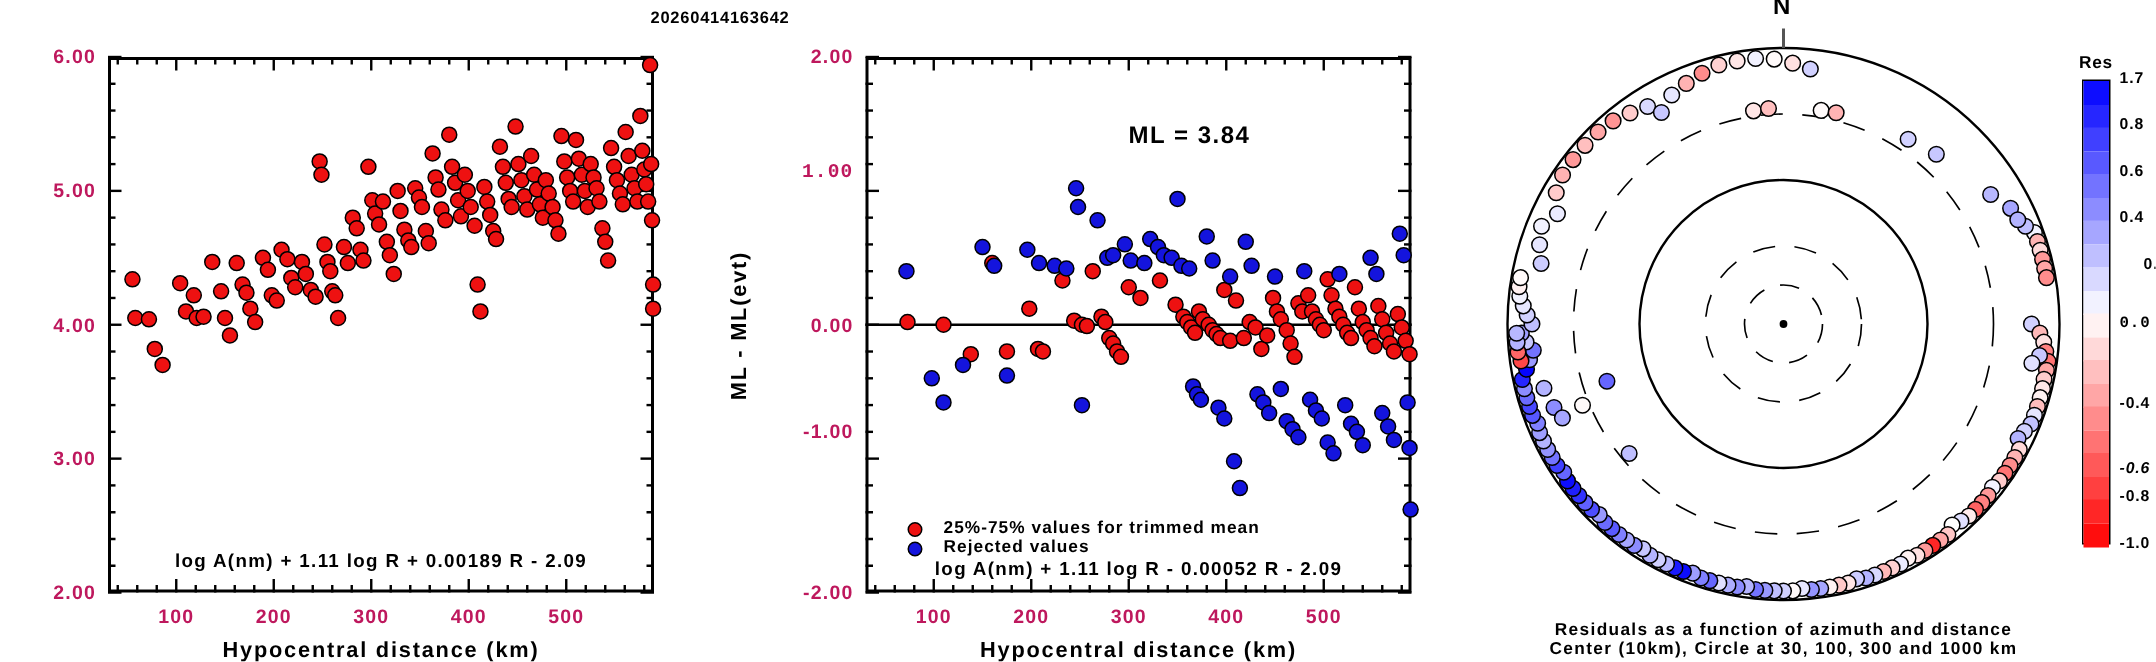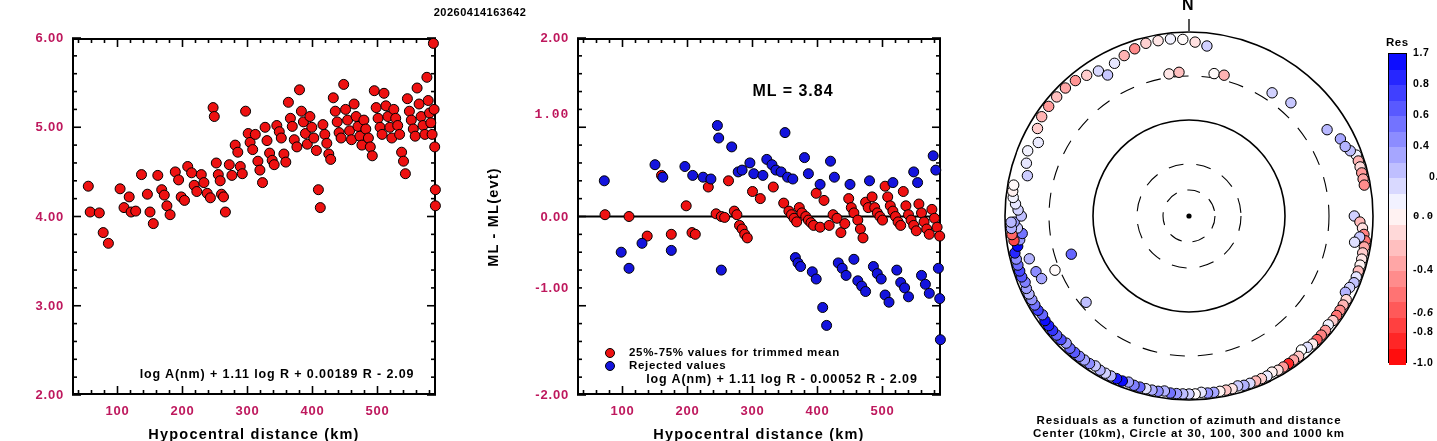--- a/index.html
+++ b/index.html
@@ -65,21 +65,20 @@
   }
   .ytick-label { text-align: right; }
 
   .eqn {
     position: absolute;
     font-size: 12.5px;
     font-weight: bold;
     color: #000;
     letter-spacing: 0.9px;
     white-space: nowrap;
-    margin-left: 23px;
   }
   .annot {
     position: absolute;
     font-size: 16px;
     font-weight: bold;
     color: #000;
     letter-spacing: 1px;
     white-space: nowrap;
   }
   .legend-row {

